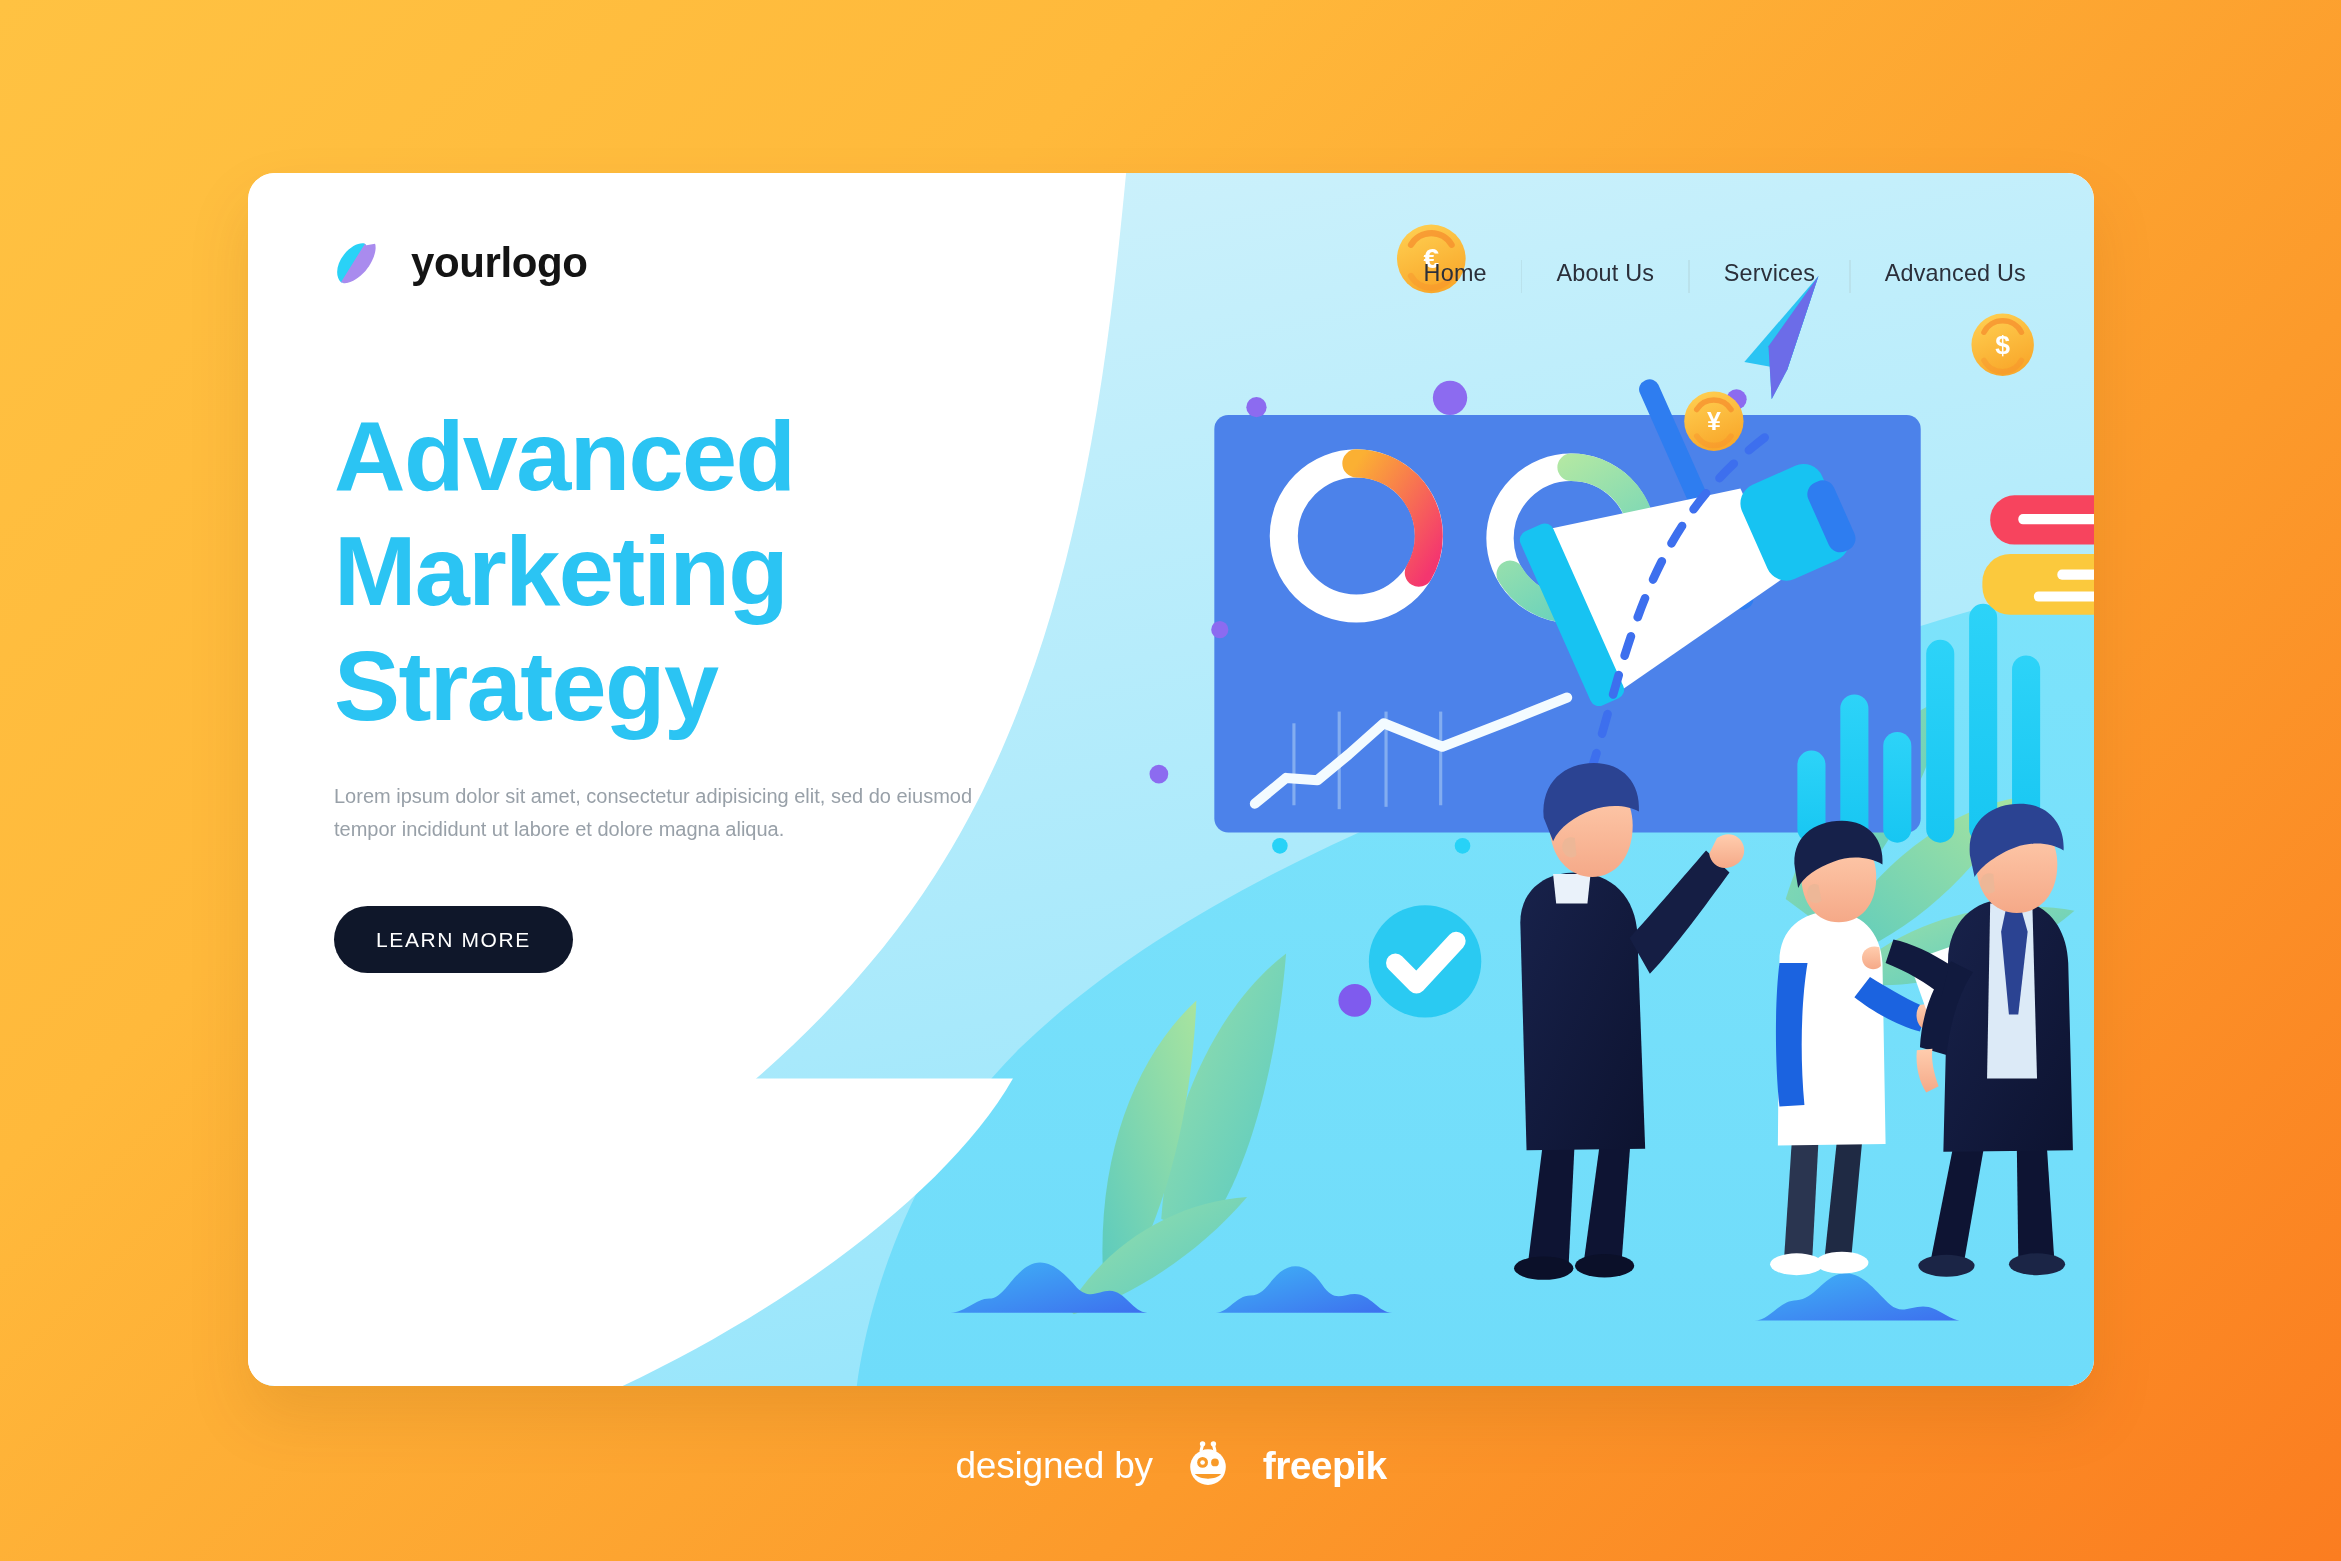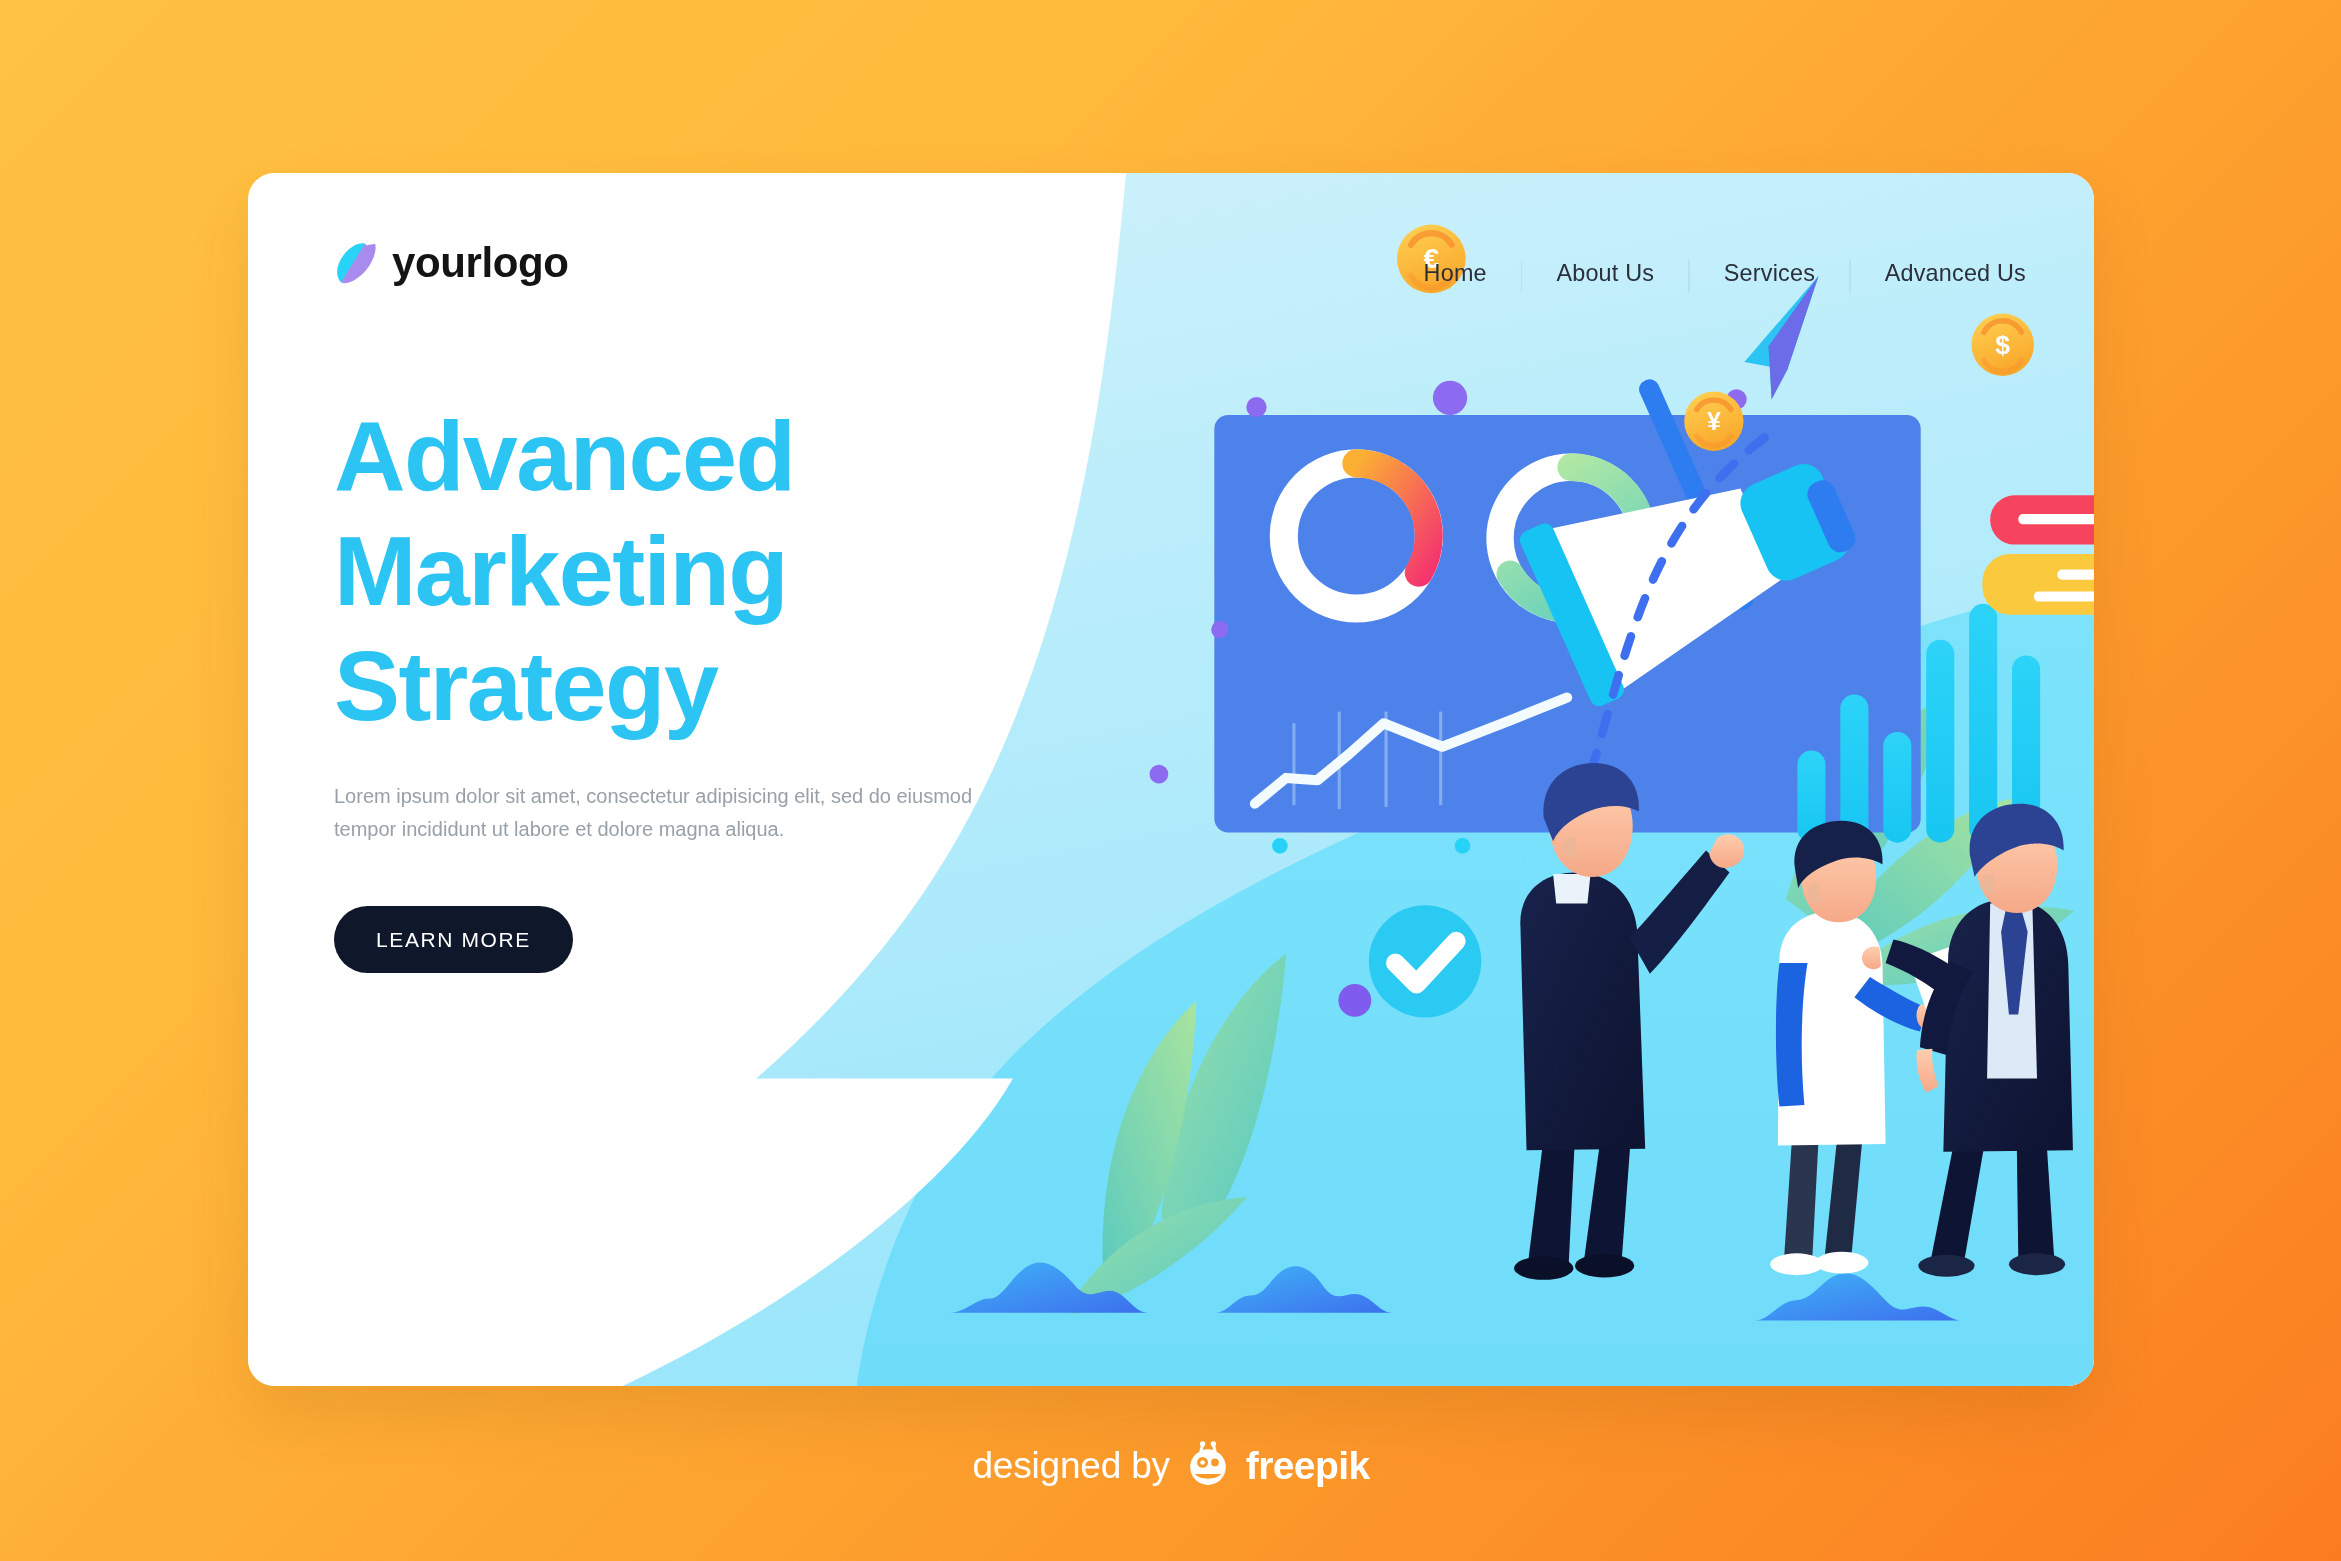--- a/index.html
+++ b/index.html
@@ -21,21 +21,21 @@
   }
 
   
   #header {
     position:absolute; left:0; top:0; width:100%; height:156px;
     z-index:40;
     display:flex; align-items:center;
   }
   #logo-wrap {
     position:absolute; left:86px; top:66px;
-    display:flex; align-items:center; gap:10px;
+    display:flex; align-items:center; gap:29px;
   }
   #logo-mark { width:48px; height:48px; position:relative; }
   #logo-text {
     font-size:42px; font-weight:700; color:#141414;
     letter-spacing:-0.4px; line-height:1;
   }
   #nav {
     position:absolute; right:34px; top:87px;
     display:flex; align-items:flex-start;
   }
@@ -63,21 +63,21 @@
     border:none; cursor:pointer;
   }
 
   
   #illus { position:absolute; inset:0; z-index:10; }
   #illus svg { display:block; width:100%; height:100%; }
 
   
   #footer {
     position:absolute; left:0; top:1440px; width:2342px;
-    display:flex; align-items:center; justify-content:center; gap:14px;
+    display:flex; align-items:center; justify-content:center; gap:31px;
     color:#ffffff;
   }
   #footer .by { font-size:37px; font-weight:400; letter-spacing:-0.2px; }
   #footer .brand { font-size:39px; font-weight:700; letter-spacing:-0.6px; }
 </style>
 </head>
 <body>
 
 <div id="card">
 

